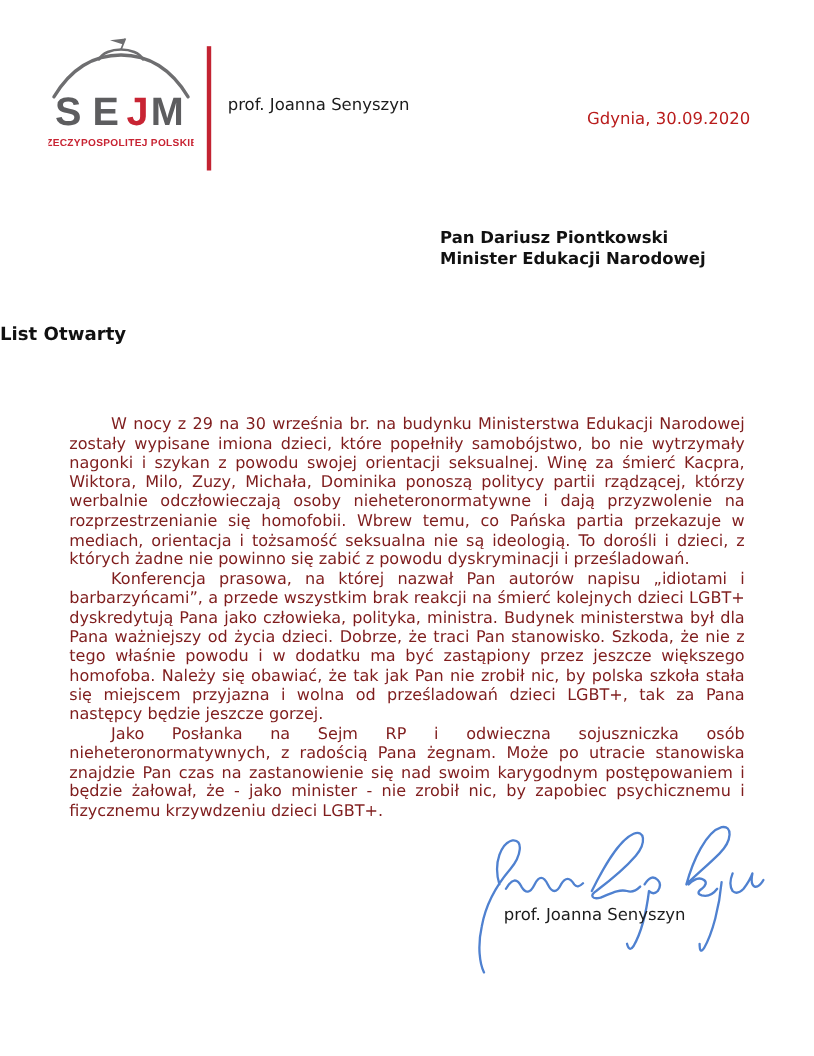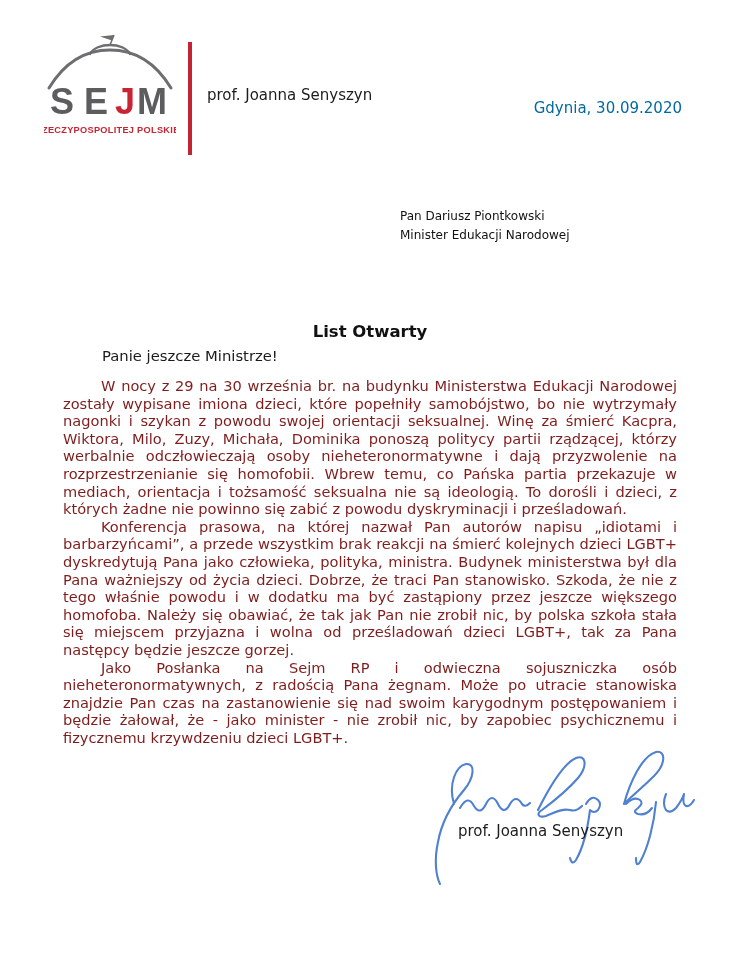--- a/index.html
+++ b/index.html
@@ -10,25 +10,25 @@
     width: 740px;
     height: 960px;
     margin: 0 auto;
     background: #ffffff;
     overflow: hidden;
   }
   
   .logo { position: absolute; left: 44px; top: 34px; width: 132px; height: 106px; }
   .red-bar { position: absolute; left: 188px; top: 42px; width: 4px; height: 113px; }
   .sender { position: absolute; left: 207px; top: 86px; font-size: 15px; line-height: 18px; color: #1c1c1c; }
-  .dateline { position: absolute; right: 58px; top: 99px; font-size: 15px; color: #0369a1; }
+  .dateline { position: absolute; right: 58px; top: 99px; font-size: 15px; color: #b91c1c; }
   
-  .recipient { position: absolute; left: 400px; top: 207px; font-size: 12px; line-height: 18.5px; font-weight: normal; color: #111; }
+  .recipient { position: absolute; left: 400px; top: 207px; font-size: 15px; line-height: 18.5px; font-weight: bold; color: #111; }
   
-  .title { position: absolute; left: 0; top: 294px; width: 100%; text-align: center; font-size: 16.5px; font-weight: bold; color: #111; margin-top: 28px; }
+  .title { position: absolute; left: 0; top: 294px; width: 100%; font-size: 16.5px; font-weight: bold; color: #111; }
   .salutation { position: absolute; left: 102px; top: 347px; font-size: 14.8px; color: #1b1b1b; }
   .body-text {
     position: absolute; left: 63px; top: 377px; width: 614px;
     font-size: 14.6px; line-height: 17.6px; text-align: justify; color: #7f1d1d;
   }
   .body-text p { margin: 0; text-indent: 38px; }
   
   .signature-wrap { position: absolute; left: 420px; top: 746px; width: 296px; height: 144px; }
   .signature-svg { position: absolute; left: 0; top: 0; }
   .typed-name { position: absolute; left: 458px; top: 822px; font-size: 15px; color: #1c1c1c; }
@@ -64,21 +64,20 @@
 
   <div class="dateline">Gdynia, 30.09.2020</div>
 
   <div class="recipient">
     <div>Pan Dariusz Piontkowski</div>
     <div>Minister Edukacji Narodowej</div>
   </div>
 
   <div class="title">List Otwarty</div>
 
-  <div class="salutation">Panie jeszcze Ministrze!</div>
 
   <div class="body-text">
     <p>W nocy z 29 na 30 września br. na budynku Ministerstwa Edukacji Narodowej zostały wypisane imiona dzieci, które popełniły samobójstwo, bo nie wytrzymały nagonki i szykan z powodu swojej orientacji seksualnej. Winę za śmierć Kacpra, Wiktora, Milo, Zuzy, Michała, Dominika ponoszą politycy partii rządzącej, którzy werbalnie odczłowieczają osoby nieheteronormatywne i dają przyzwolenie na rozprzestrzenianie się homofobii. Wbrew temu, co Pańska partia przekazuje w mediach, orientacja i tożsamość seksualna nie są ideologią. To dorośli i dzieci, z których żadne nie powinno się zabić z powodu dyskryminacji i prześladowań.</p>
     <p>Konferencja prasowa, na której nazwał Pan autorów napisu „idiotami i barbarzyńcami”, a przede wszystkim brak reakcji na śmierć kolejnych dzieci LGBT+ dyskredytują Pana jako człowieka, polityka, ministra. Budynek ministerstwa był dla Pana ważniejszy od życia dzieci. Dobrze, że traci Pan stanowisko. Szkoda, że nie z tego właśnie powodu i w dodatku ma być zastąpiony przez jeszcze większego homofoba. Należy się obawiać, że tak jak Pan nie zrobił nic, by polska szkoła stała się miejscem przyjazna i wolna od prześladowań dzieci LGBT+, tak za Pana następcy będzie jeszcze gorzej.</p>
     <p>Jako Posłanka na Sejm RP i odwieczna sojuszniczka osób nieheteronormatywnych, z radością Pana żegnam. Może po utracie stanowiska znajdzie Pan czas na zastanowienie się nad swoim karygodnym postępowaniem i będzie żałował, że - jako minister - nie zrobił nic, by zapobiec psychicznemu i fizycznemu krzywdzeniu dzieci LGBT+.</p>
   </div>
 
   <div class="signature-wrap">
     <svg class="signature-svg" width="296" height="144" viewBox="0 0 296 144">
       <g fill="none" stroke="#4f81d0" stroke-width="2.1" stroke-linecap="round" stroke-linejoin="round">

